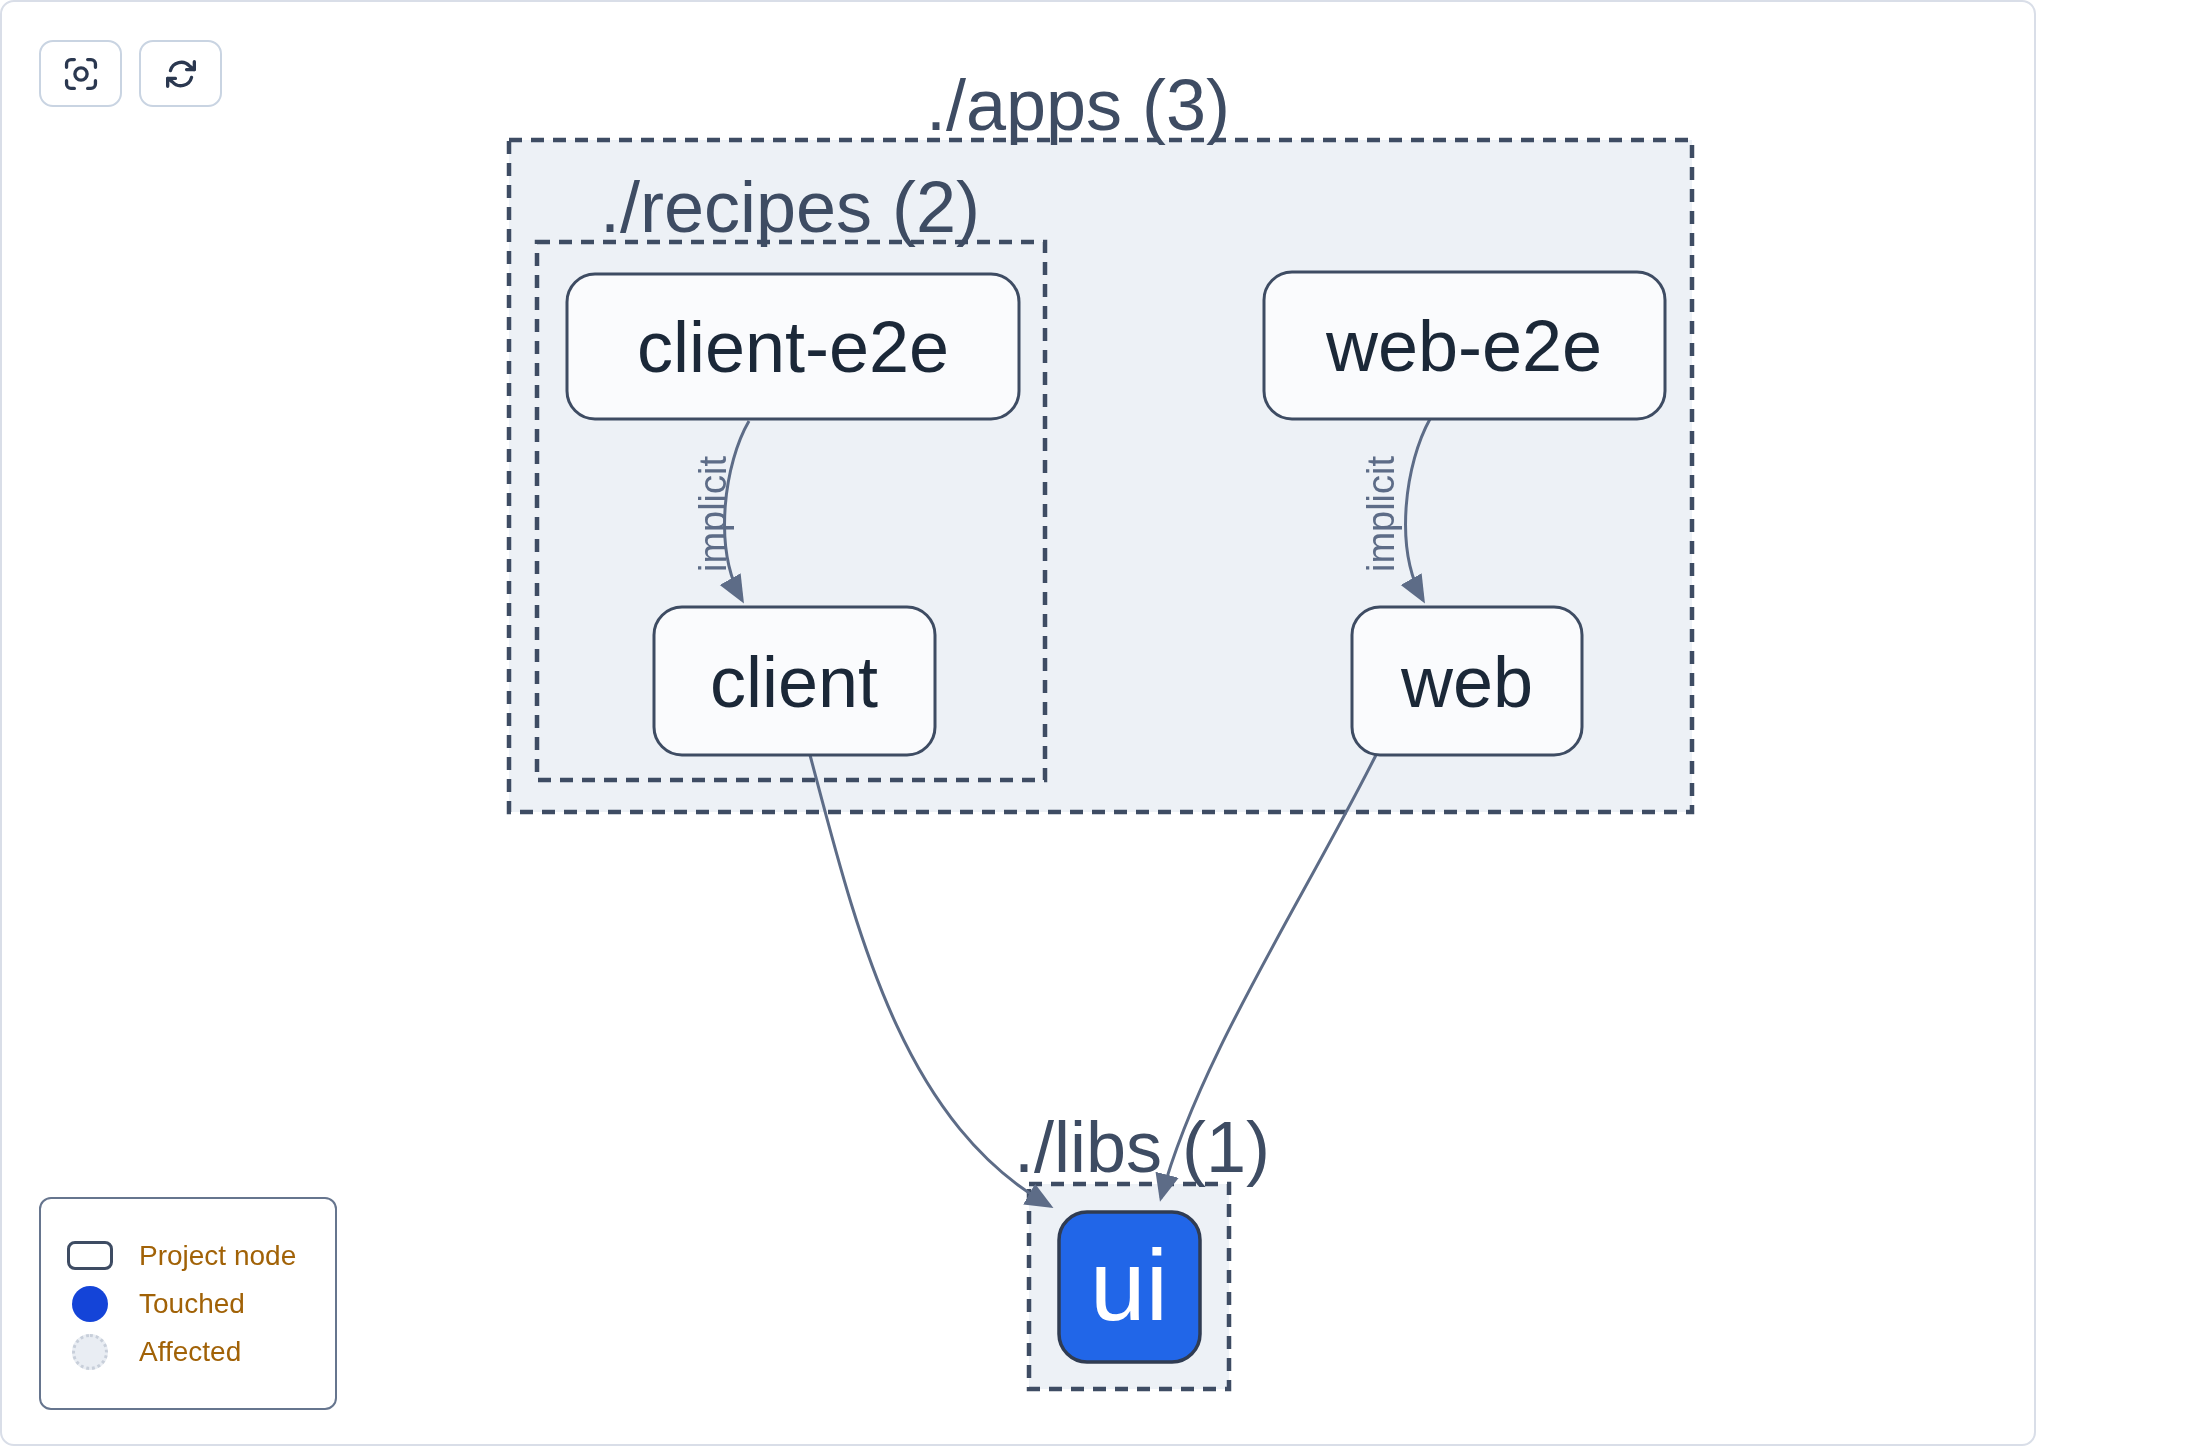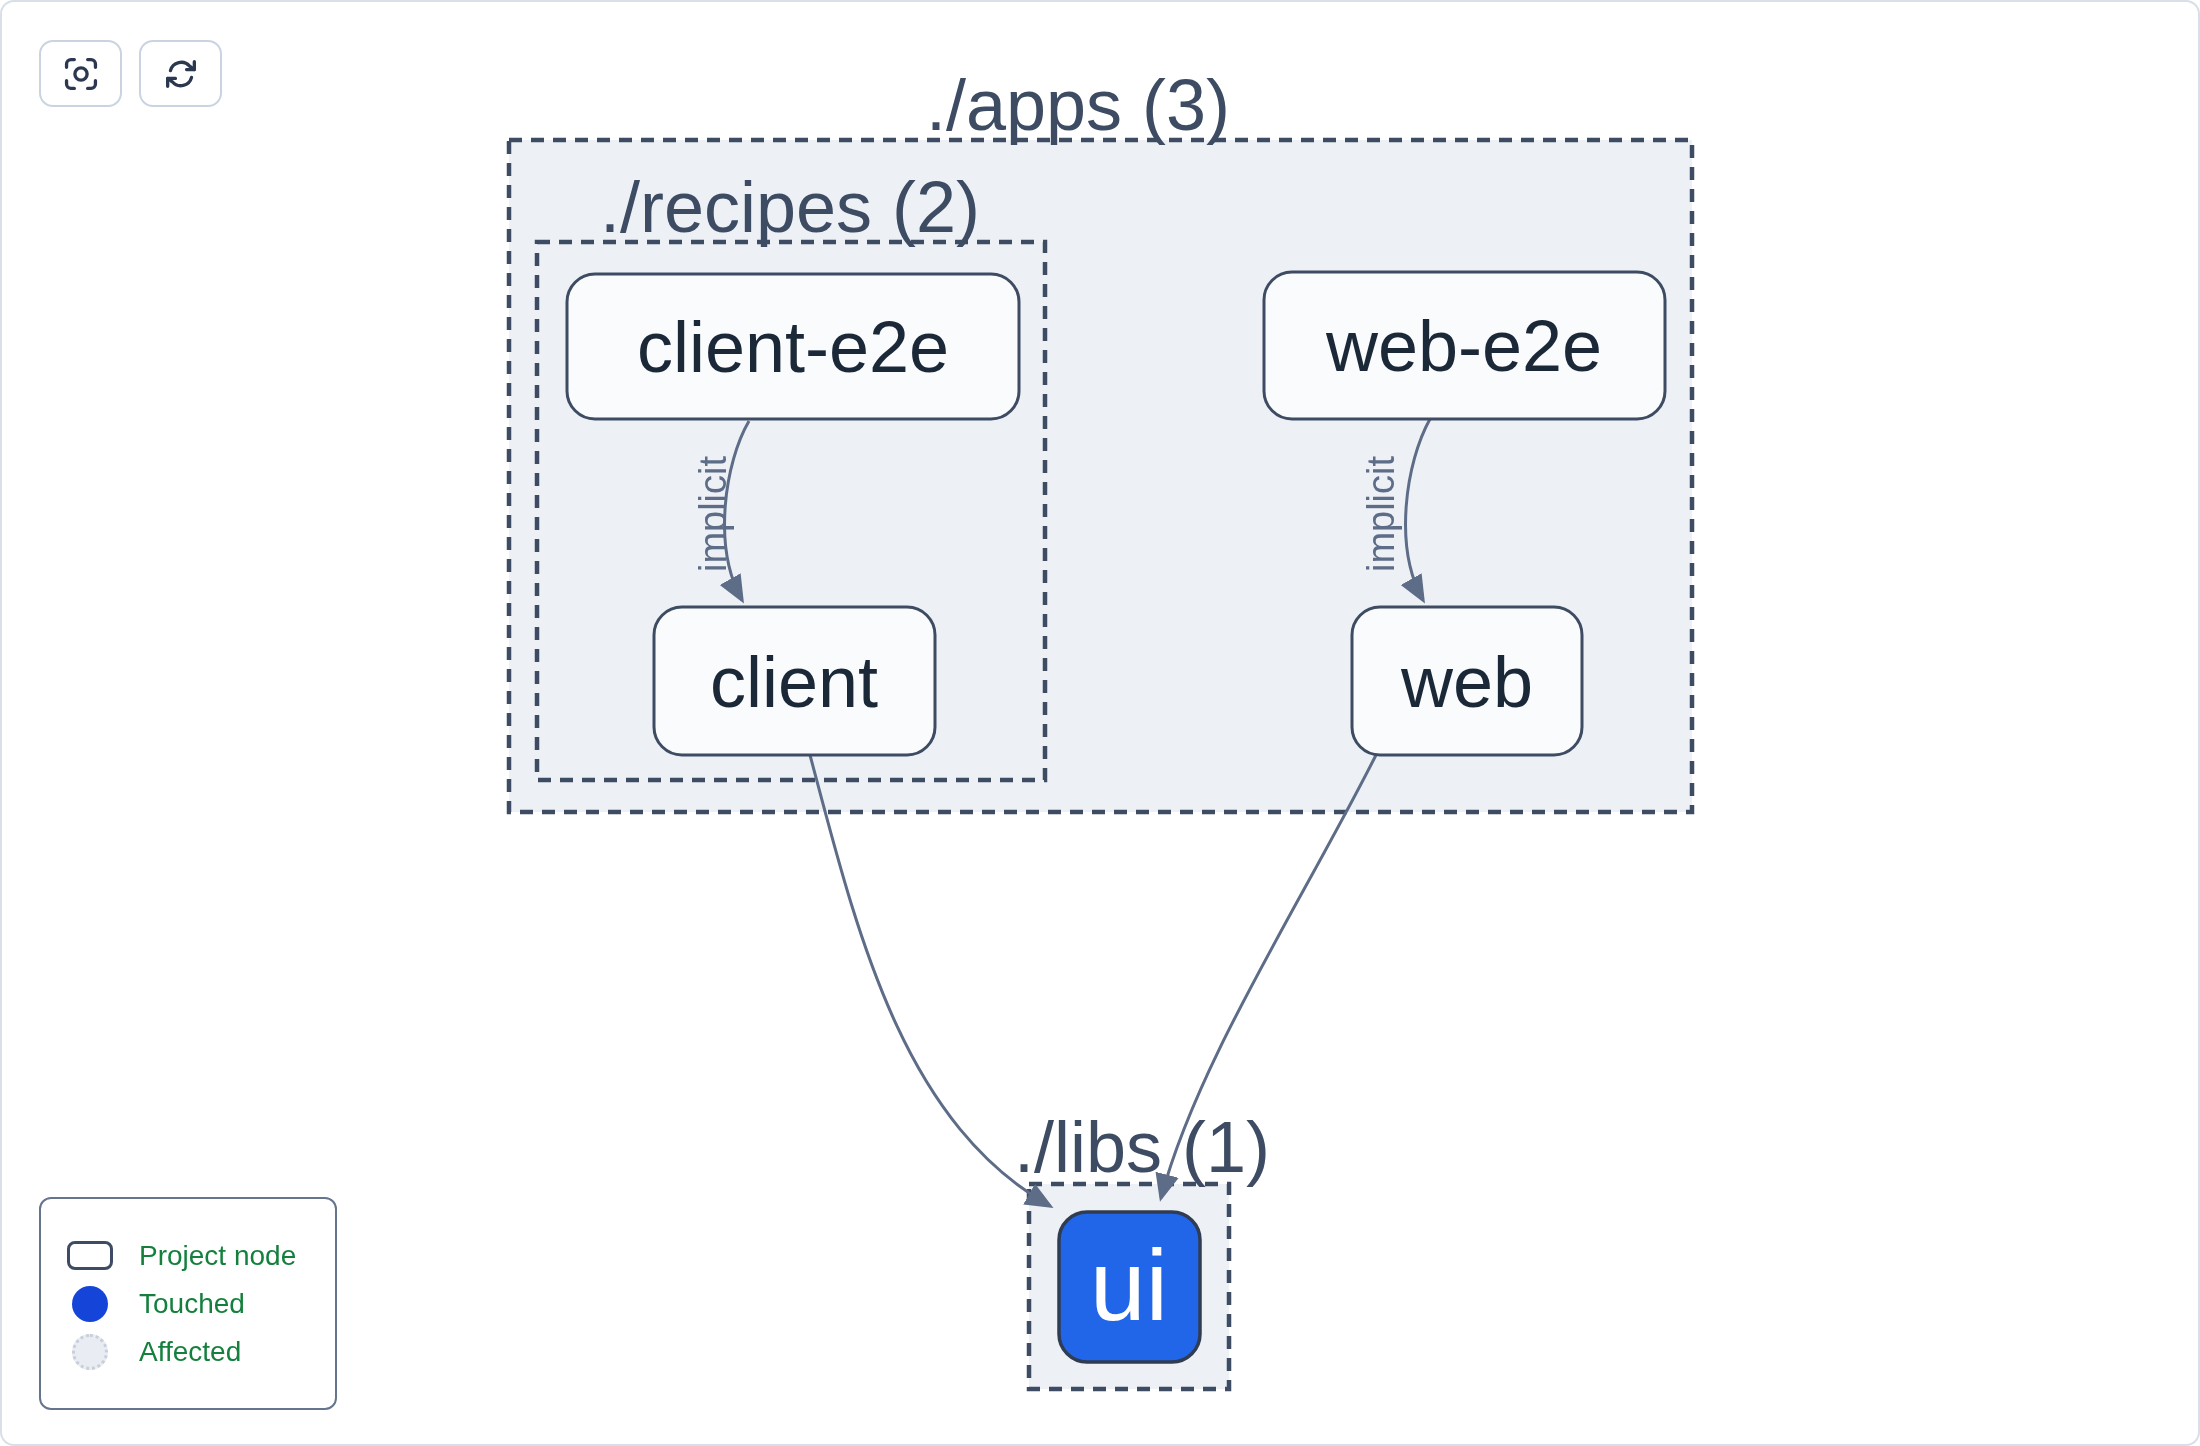--- a/index.html
+++ b/index.html
@@ -1,17 +1,17 @@
 <!DOCTYPE html>
 <html><head>
 <meta charset="utf-8">
 <style>
   html,body { margin:0; padding:0; background:#ffffff; }
   .app {
-    position:relative; width:2200px; height:1446px; box-sizing:border-box;
+    position:relative; width:2036px; height:1446px; box-sizing:border-box;
     background:#ffffff; border:2px solid #d9dee8; border-radius:14px; overflow:hidden;
     font-family:"Liberation Sans", sans-serif;
   }
   .graph-svg { position:absolute; left:0; top:0; }
   svg text { font-family:"Liberation Sans", sans-serif; }
 
   
   .toolbar { position:absolute; top:38px; left:37px; display:flex; gap:17px; }
   .tool-btn {
     width:83px; height:67px; background:#ffffff; border:2px solid #c9d4e2; border-radius:14px;
@@ -30,21 +30,21 @@
   .edge-label { fill:#5d6c87; font-size:38px; }
 
   
   .legend {
     position:absolute; left:37px; top:1195px; width:298px; height:213px; box-sizing:border-box;
     background:#ffffff; border:2px solid #66758e; border-radius:12px;
     display:flex; flex-direction:column; justify-content:center; padding:8px 0;
   }
   .legend-row { display:flex; align-items:center; height:48px; }
   .legend-icon-cell { width:98px; display:flex; justify-content:center; align-items:center; }
-  .legend-label { font-size:28px; color:#15803d; }
+  .legend-label { font-size:28px; color:#a16207; }
   .li-project { width:46px; height:29px; border:3px solid #3e4c63; border-radius:8px; background:#ffffff; box-sizing:border-box; }
   .li-composite { width:34px; height:34px; border:3px dashed #3e4c63; border-radius:50%; box-sizing:border-box; }
   .li-affected { width:36px; height:36px; border:3px dotted #c8cfda; border-radius:50%; background:#e9edf3; box-sizing:border-box; }
   .li-touched { width:36px; height:36px; border-radius:50%; background:#1444d8; }
 </style>
 </head>
 <body>
 
 <div class="app">
 

